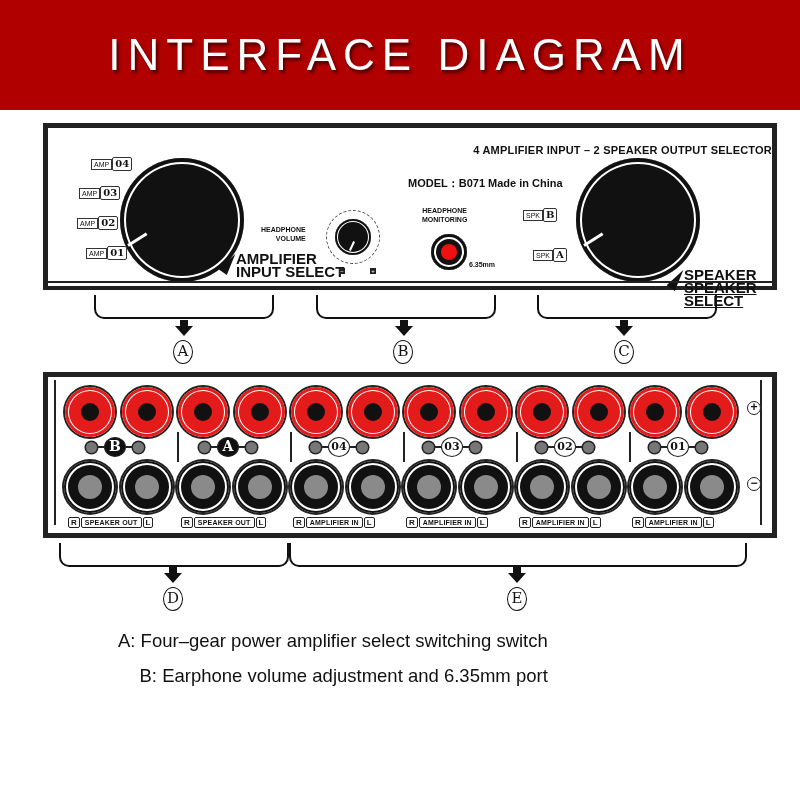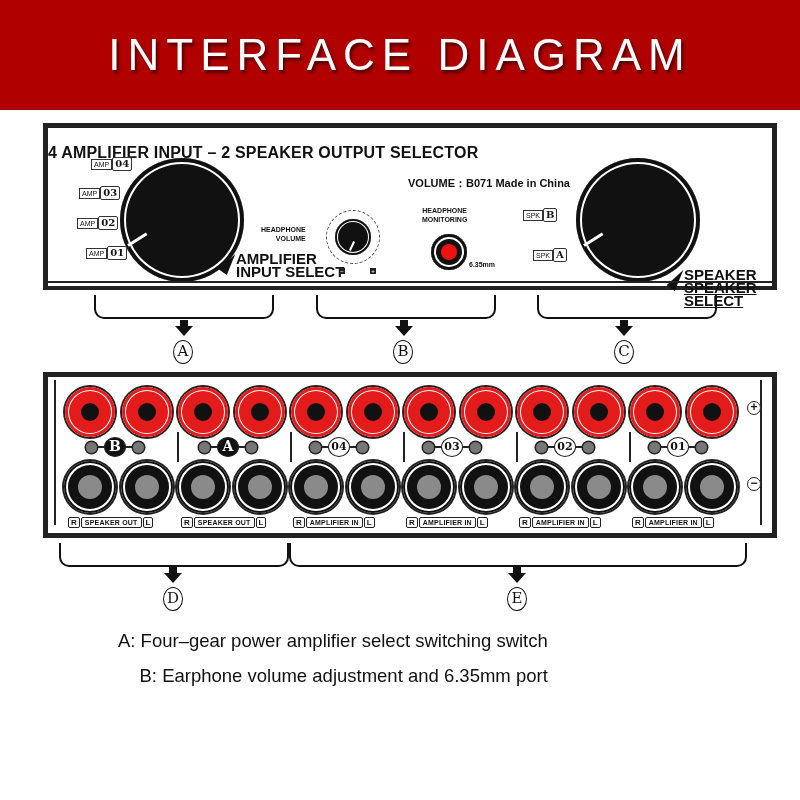--- a/index.html
+++ b/index.html
@@ -19,22 +19,22 @@
 
   
   .front-panel {
     position: absolute; left: 43px; top: 123px; width: 734px; height: 167px;
     border: 5px solid #222; border-bottom-width: 4px; background: #fff;
   }
   .front-panel::after {
     content: ""; position: absolute; left: 0; right: 0; bottom: 3px; height: 2px; background: #222;
   }
   .fp-title {
-    position: absolute; left: 0; right: 0; top: 16px; text-align: left;
-    font-size: 16px; font-weight: bold; letter-spacing: 0.2px;
+    position: absolute; left: 0; right: 0; top: 16px; text-align: right;
+    font-size: 11px; font-weight: bold; letter-spacing: 0.2px;
   }
   .fp-model {
     position: absolute; left: 360px; top: 48px; font-size: 11px; font-weight: bold;
   }
   .big-knob {
     position: absolute; width: 124px; height: 124px; border-radius: 50%;
     background: #111; box-shadow: inset 0 0 0 4px #111, inset 0 0 0 6px #fff;
   }
   .big-knob .pointer {
     position: absolute; width: 22px; height: 3px; background: #fff;
@@ -159,21 +159,21 @@
 </style>
 </head>
 <body>
 
 <div class="header">
   <h1 class="header-title">INTERFACE DIAGRAM</h1>
 </div>
 
 <div class="front-panel">
   <div class="fp-title">4 AMPLIFIER INPUT – 2 SPEAKER OUTPUT SELECTOR</div>
-  <div class="fp-model">VOLUME：B071  Made in China</div>
+  <div class="fp-model">MODEL：B071  Made in China</div>
 
   <div class="tag" style="left:43px;top:29px;">
     <span class="tag-k">AMP</span>
     <span class="tag-v">04</span>
   </div>
   <div class="tag" style="left:31px;top:58px;">
     <span class="tag-k">AMP</span>
     <span class="tag-v">03</span>
   </div>
   <div class="tag" style="left:29px;top:88px;">

